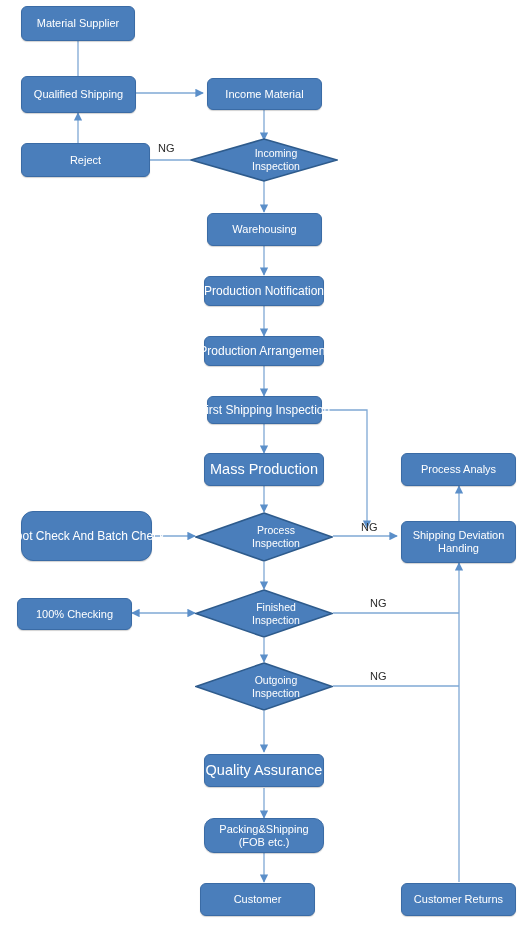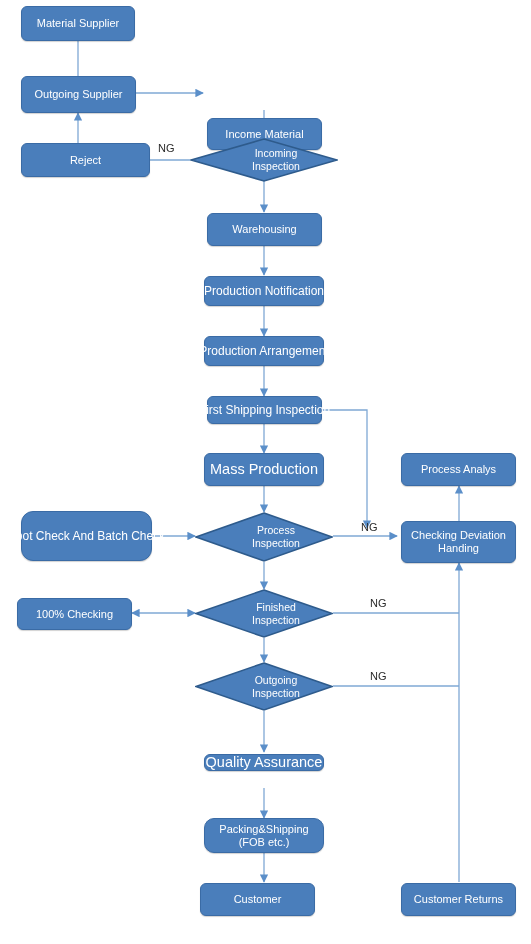--- a/index.html
+++ b/index.html
@@ -151,24 +151,24 @@
 
       <path d="M 459 882 L 459 563" marker-end="url(#arrow)"></path>
     </g>
   </svg>
 
   <div class="node box fs-md" style="left:21px; top:6px; width:114px; height:35px;">
     <span class="label">Material Supplier</span>
   </div>
 
   <div class="node box fs-md" style="left:21px; top:76px; width:115px; height:37px;">
-    <span class="label">Outgoing Supplier</span>
-  </div>
-
-  <div class="node box fs-md" style="left:207px; top:78px; width:115px; height:32px;margin-top:40px;">
+    <span class="label">Qualified Shipping</span>
+  </div>
+
+  <div class="node box fs-md" style="left:207px; top:78px; width:115px; height:32px;">
     <span class="label">Income  Material</span>
   </div>
 
   <div class="node box fs-md" style="left:21px; top:143px; width:129px; height:34px;">
     <span class="label">Reject</span>
   </div>
 
   <div class="node diamond" style="left:190px; top:138px; width:148px; height:44px;">
     <svg class="dia-shape" viewBox="0 0 148 44" preserveAspectRatio="none">
       <polygon points="74,1 147,22 74,43 1,22" fill="#4A7EBB" stroke="#2E5B8C" stroke-width="1.6"></polygon>
@@ -212,21 +212,21 @@
       <polygon points="69,1 137,25 69,49 1,25" fill="#4A7EBB" stroke="#2E5B8C" stroke-width="1.6"></polygon>
     </svg>
     <span class="label">
       <span>Process</span><br>
       <span>Inspection</span>
     </span>
   </div>
 
   <div class="node box fs-md" style="left:401px; top:521px; width:115px; height:42px;">
     <span class="label wrap">
-      <span>Checking Deviation</span><br>
+      <span>Shipping Deviation</span><br>
       <span>Handing</span>
     </span>
   </div>
 
   <div class="node box fs-md" style="left:17px; top:598px; width:115px; height:32px;">
     <span class="label">100% Checking</span>
   </div>
 
   <div class="node diamond" style="left:195px; top:589px; width:138px; height:49px;">
     <svg class="dia-shape" viewBox="0 0 138 49" preserveAspectRatio="none">
@@ -241,21 +241,21 @@
   <div class="node diamond" style="left:195px; top:662px; width:138px; height:49px;">
     <svg class="dia-shape" viewBox="0 0 138 49" preserveAspectRatio="none">
       <polygon points="69,1 137,24.5 69,48 1,24.5" fill="#4A7EBB" stroke="#2E5B8C" stroke-width="1.6"></polygon>
     </svg>
     <span class="label">
       <span>Outgoing</span><br>
       <span>Inspection</span>
     </span>
   </div>
 
-  <div class="node box fs-lg" style="left:204px; top:754px; width:120px; height:17px;">
+  <div class="node box fs-lg" style="left:204px; top:754px; width:120px; height:33px;">
     <span class="label">Quality Assurance</span>
   </div>
 
   <div class="node box fs-md" style="left:204px; top:818px; width:120px; height:35px;border-radius:10px;">
     <span class="label wrap">
       <span>Packing&amp;Shipping</span><br>
       <span>(FOB  etc.)</span>
     </span>
   </div>
 

